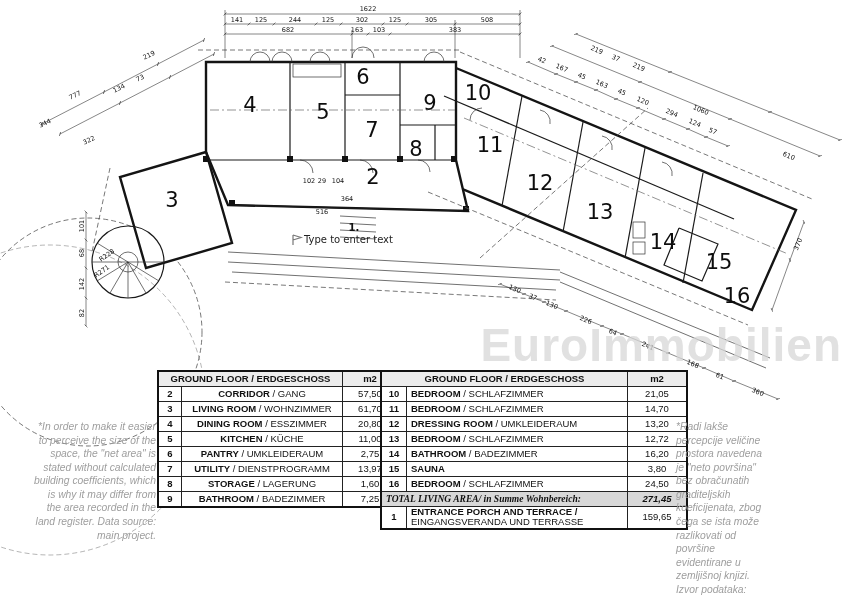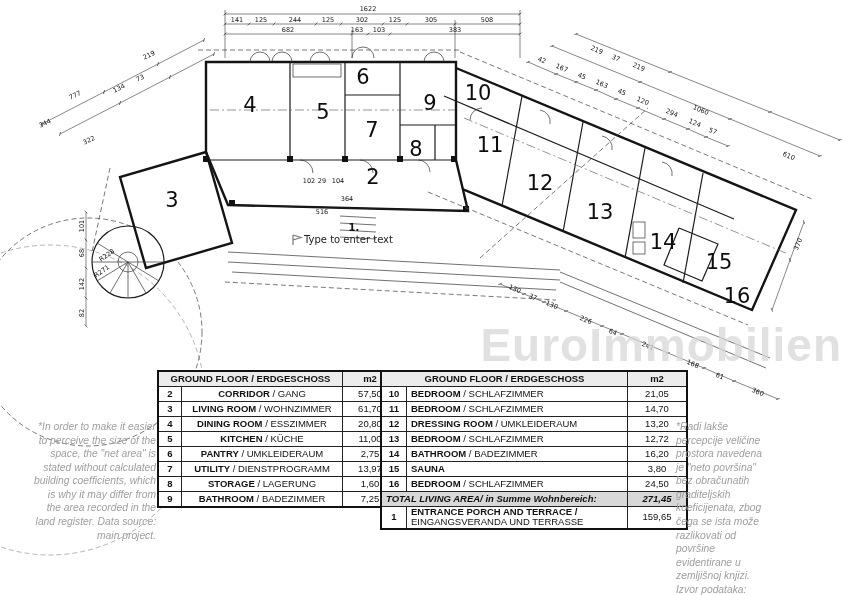--- a/index.html
+++ b/index.html
@@ -29,21 +29,21 @@
   table.area th{background:#ececec;font-weight:bold;text-align:center;}
   #tbl-left{left:157px;top:370px;}
   #tbl-right{left:380px;top:370px;}
   #tbl-left .num{width:14px;text-align:center;font-weight:bold;}
   #tbl-left .name{width:152px;text-align:center;margin-top:44px;}
   #tbl-left .areaV{width:46px;text-align:center;}
   #tbl-right .num{width:16px;text-align:center;font-weight:bold;}
   #tbl-right .name{width:212px;text-align:left;margin-left:28px;}
   #tbl-right .areaV{width:50px;text-align:center;}
   tr.total td{background:#d8d8d8;font-weight:bold;font-style:italic;}
-  tr.total td.name{font-style:italic;}
+  tr.total td.name{font-style:italic;font-family:Liberation Serif, serif;}
   .nm-b{font-weight:bold;}
   .nm-r{font-weight:normal;}
   
   .footnote{position:absolute;z-index:2;font-style:italic;color:#9e9e9e;font-size:10.3px;line-height:1.32;}
   #note-left{left:32px;top:420px;width:124px;text-align:right;}
   #note-right{left:676px;top:420px;width:92px;}
 </style>
 </head>
 <body>
 

